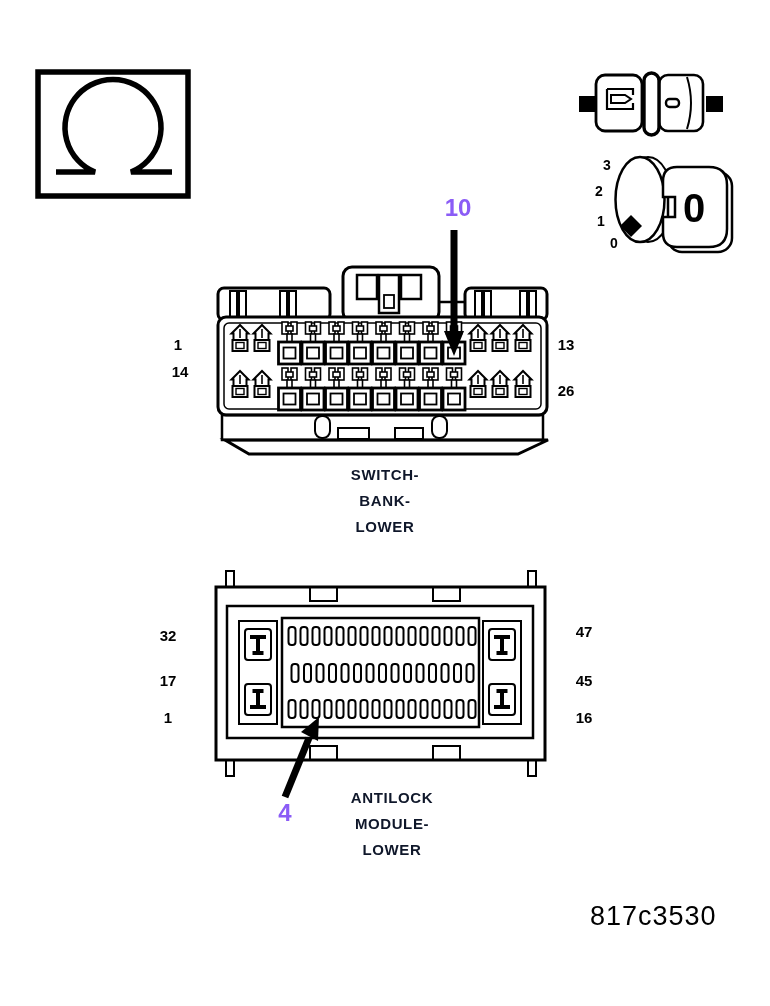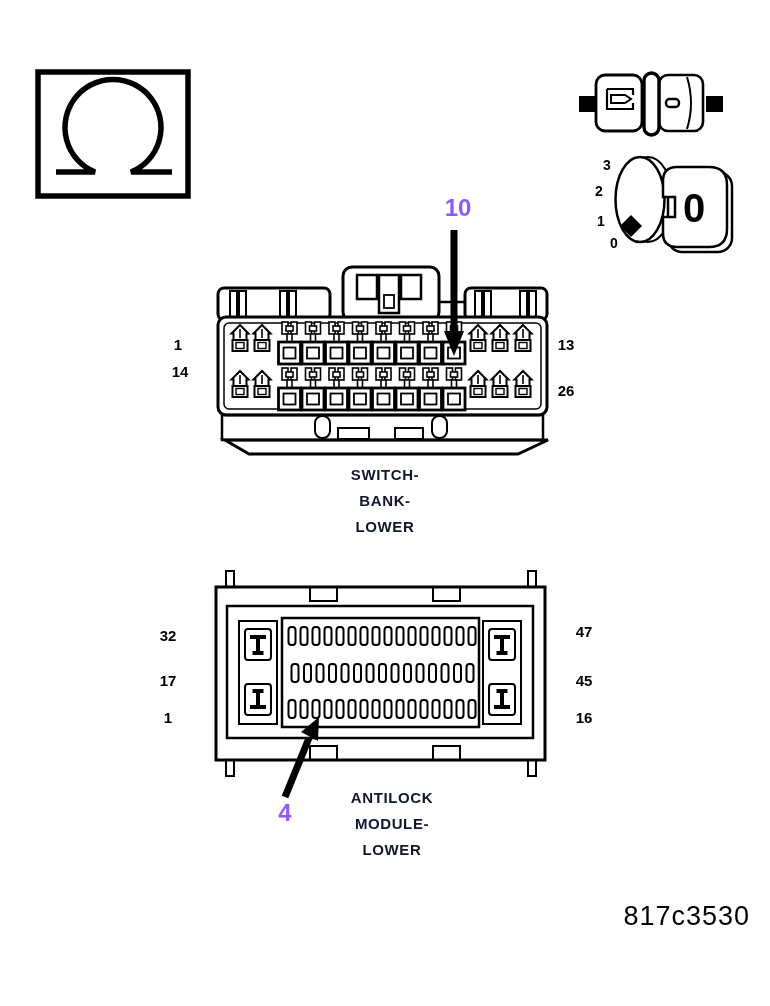--- a/index.html
+++ b/index.html
@@ -15,21 +15,21 @@
   .callout-label{
     position:absolute;font:bold 24px/1 "Liberation Sans",sans-serif;
     color:#8b5cf6;text-align:center;
   }
   .comp-title{
     position:absolute;font:bold 15px/26px "Liberation Sans",sans-serif;
     letter-spacing:.6px;color:#0f172a;text-align:center;width:166px;
   }
   .fig-code{
     position:absolute;font:27px/1 "Liberation Sans",sans-serif;
-    letter-spacing:1px;color:#000;text-align:right;
+    letter-spacing:1px;color:#000;text-align:left;
   }
   svg{display:block;}
   .ln{fill:none;stroke:#000;}
   .fw{fill:#ffffff;stroke:#000;}
   .fb{fill:#000000;stroke:none;}
 </style>
 </head>
 <body>
 
 <div class="canvas">

